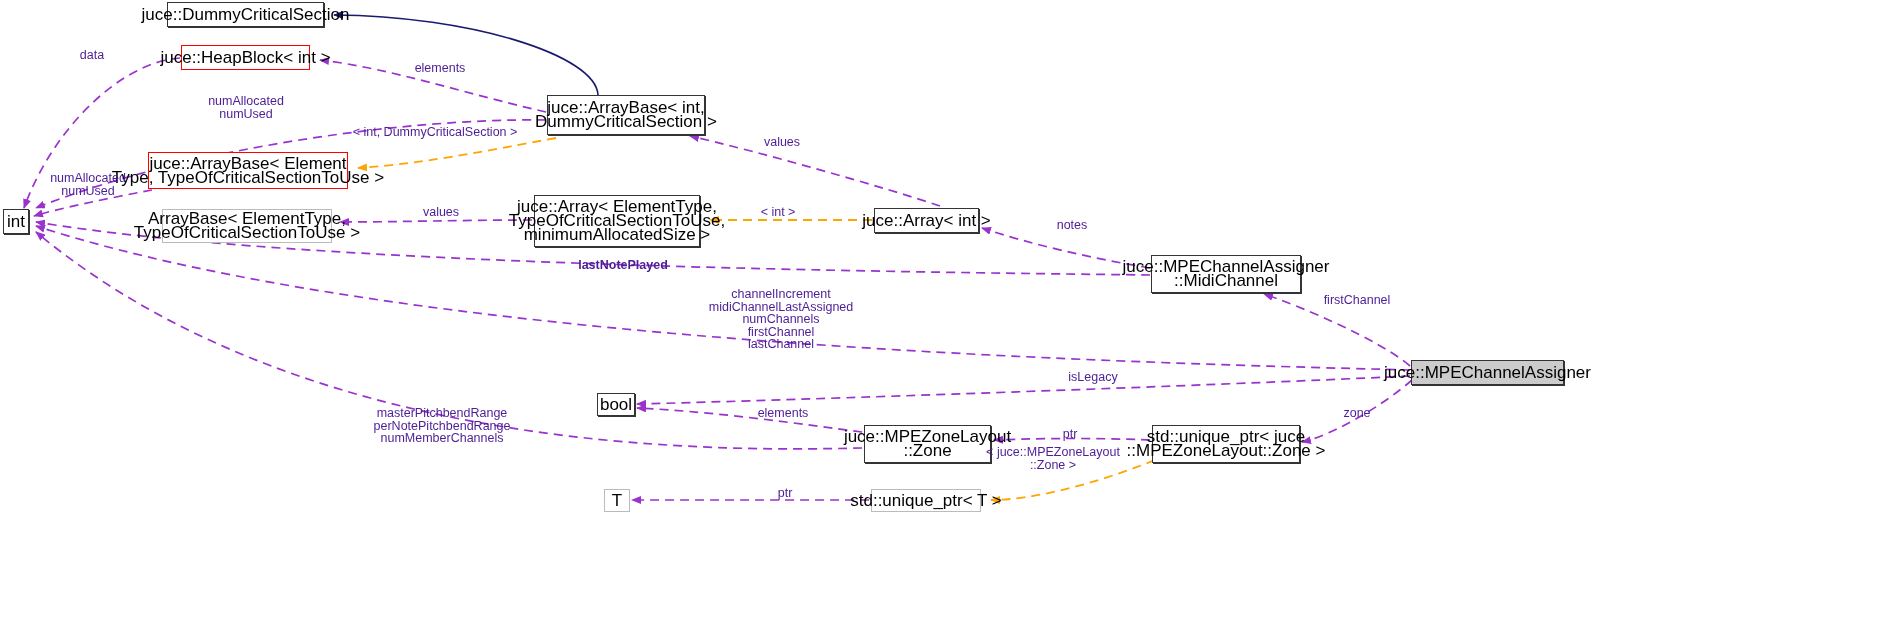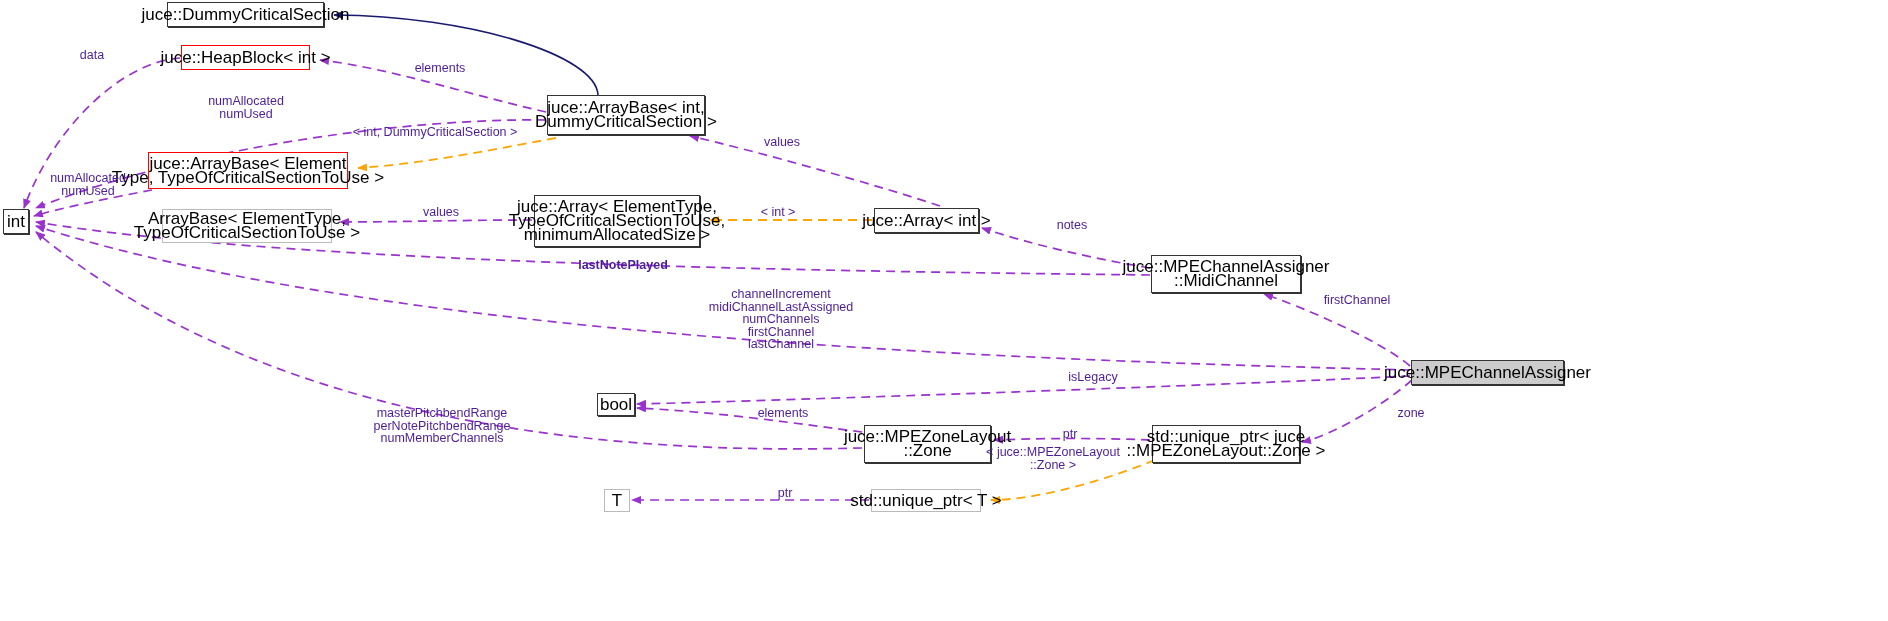--- a/index.html
+++ b/index.html
@@ -129,19 +129,19 @@
 midiChannelLastAssigned
 numChannels
 firstChannel
 lastChannel</div>
   <div class="elabel" style="left: 1357px; top: 294px;">firstChannel</div>
   <div class="elabel" style="left: 1093px; top: 371px;">isLegacy</div>
   <div class="elabel" style="left: 442px; top: 407px;">masterPitchbendRange
 perNotePitchbendRange
 numMemberChannels</div>
   <div class="elabel" style="left: 783px; top: 407px;">elements</div>
-  <div class="elabel" style="left: 1411px; top: 407px;">zone</div>
+  <div class="elabel" style="left: 1357px; top: 407px;">zone</div>
   <div class="elabel" style="left: 1070px; top: 428px;">ptr</div>
   <div class="elabel" style="left: 1053px; top: 446px;">&lt; juce::MPEZoneLayout
 ::Zone &gt;</div>
   <div class="elabel" style="left: 785px; top: 487px;">ptr</div>
 
 </div>
 
 </body></html>

